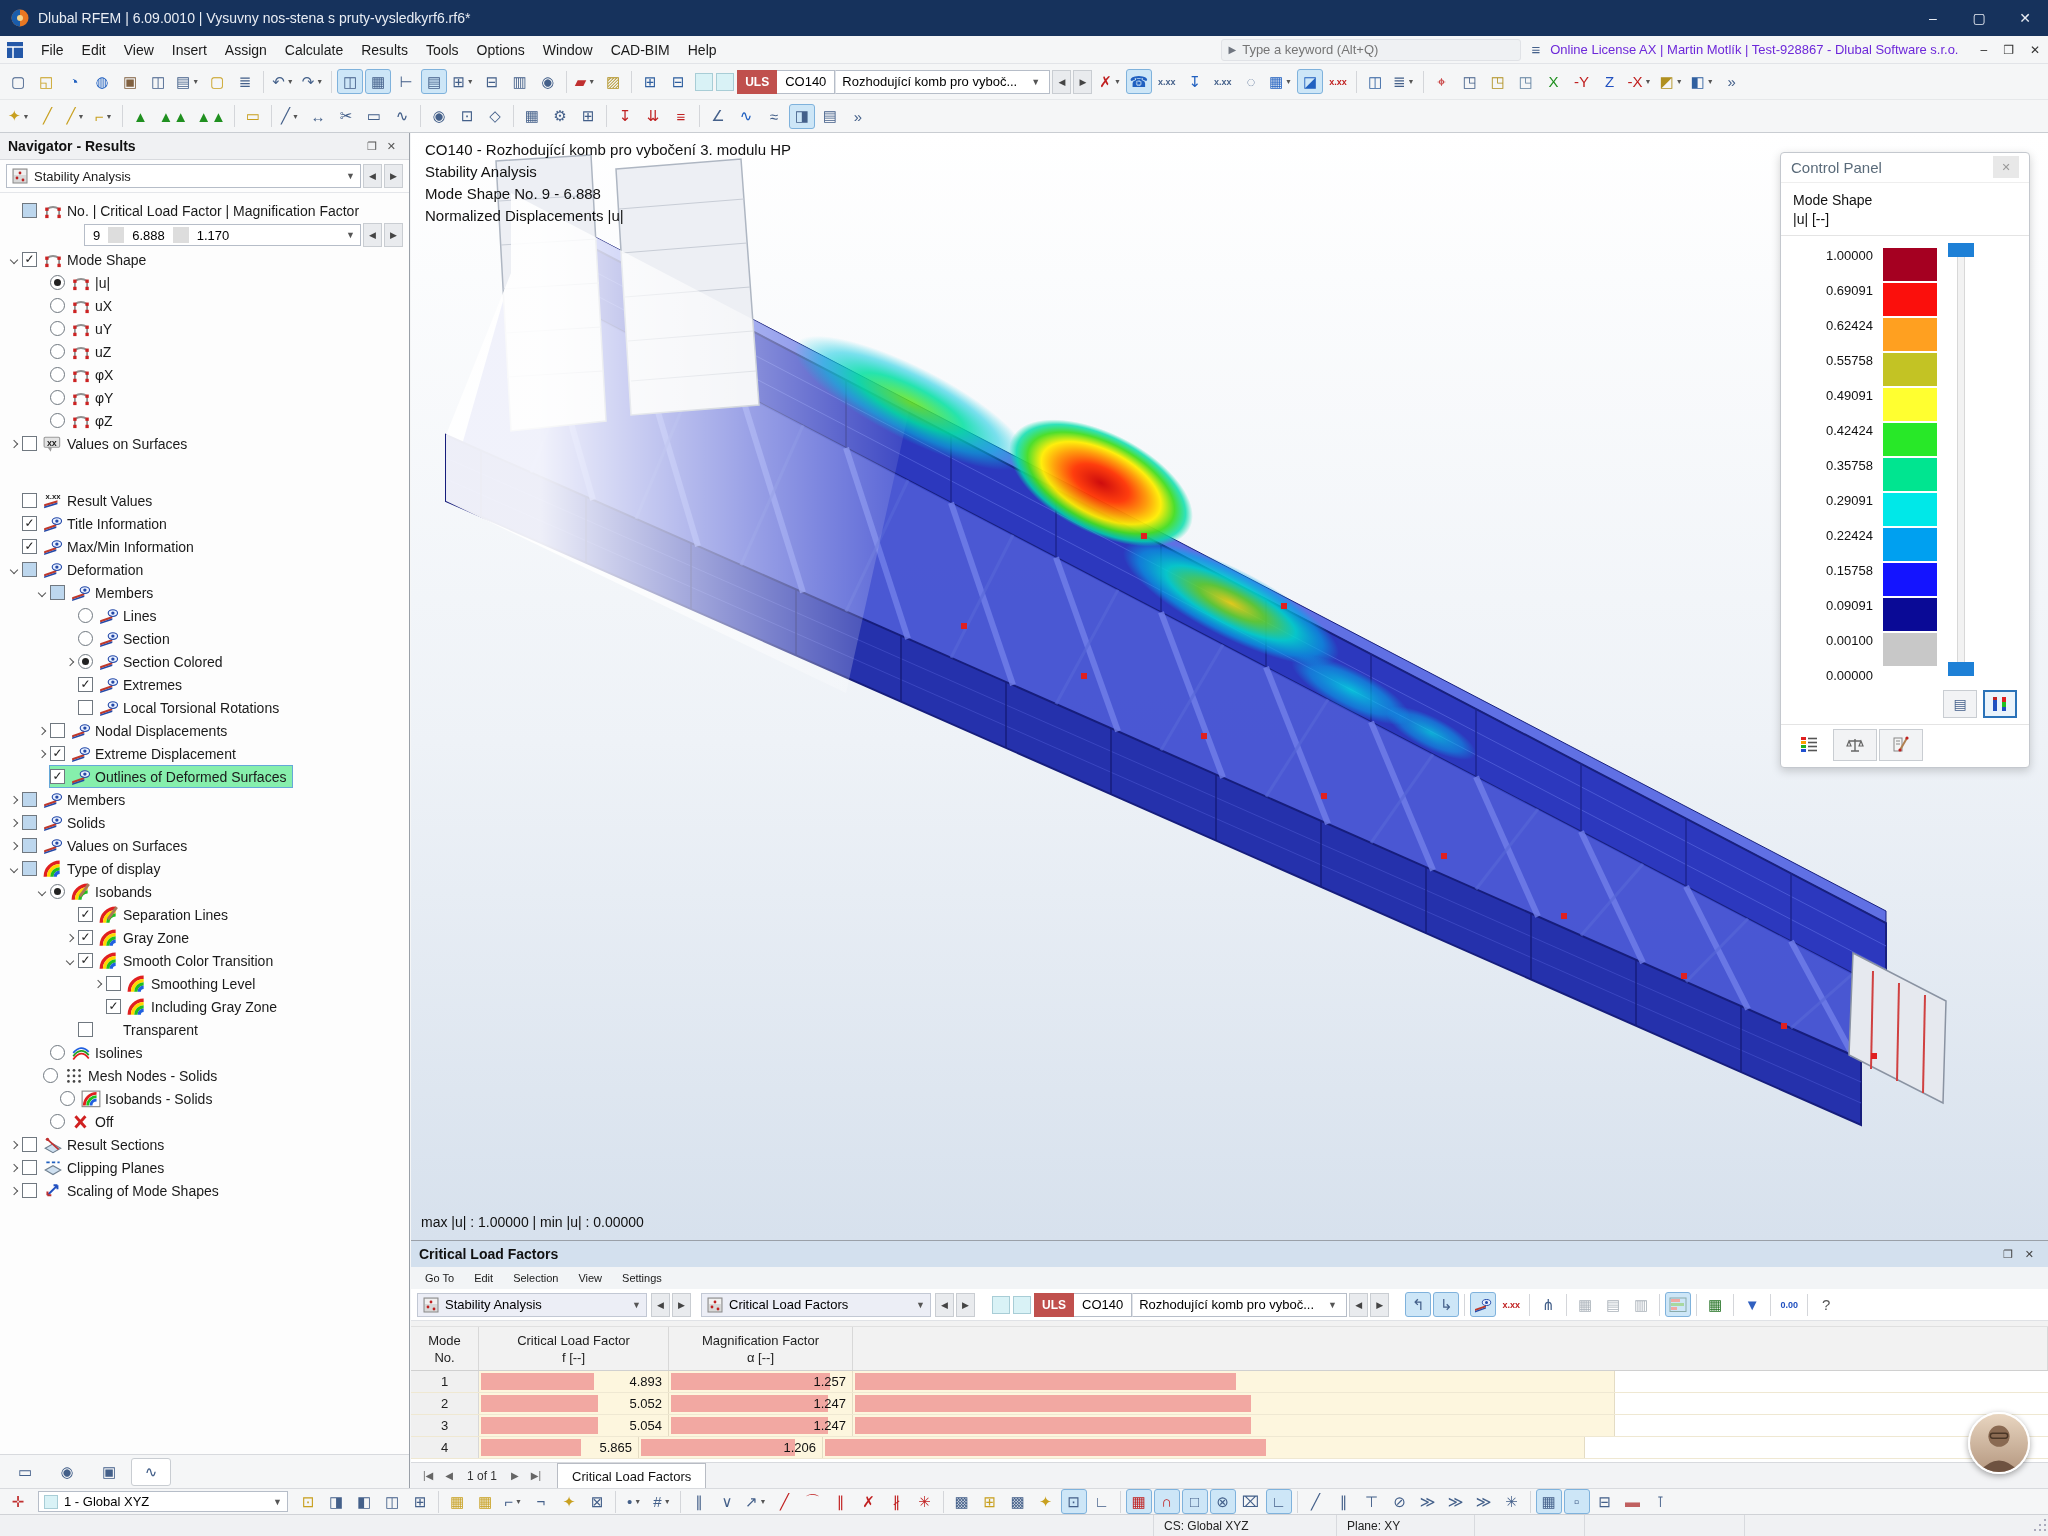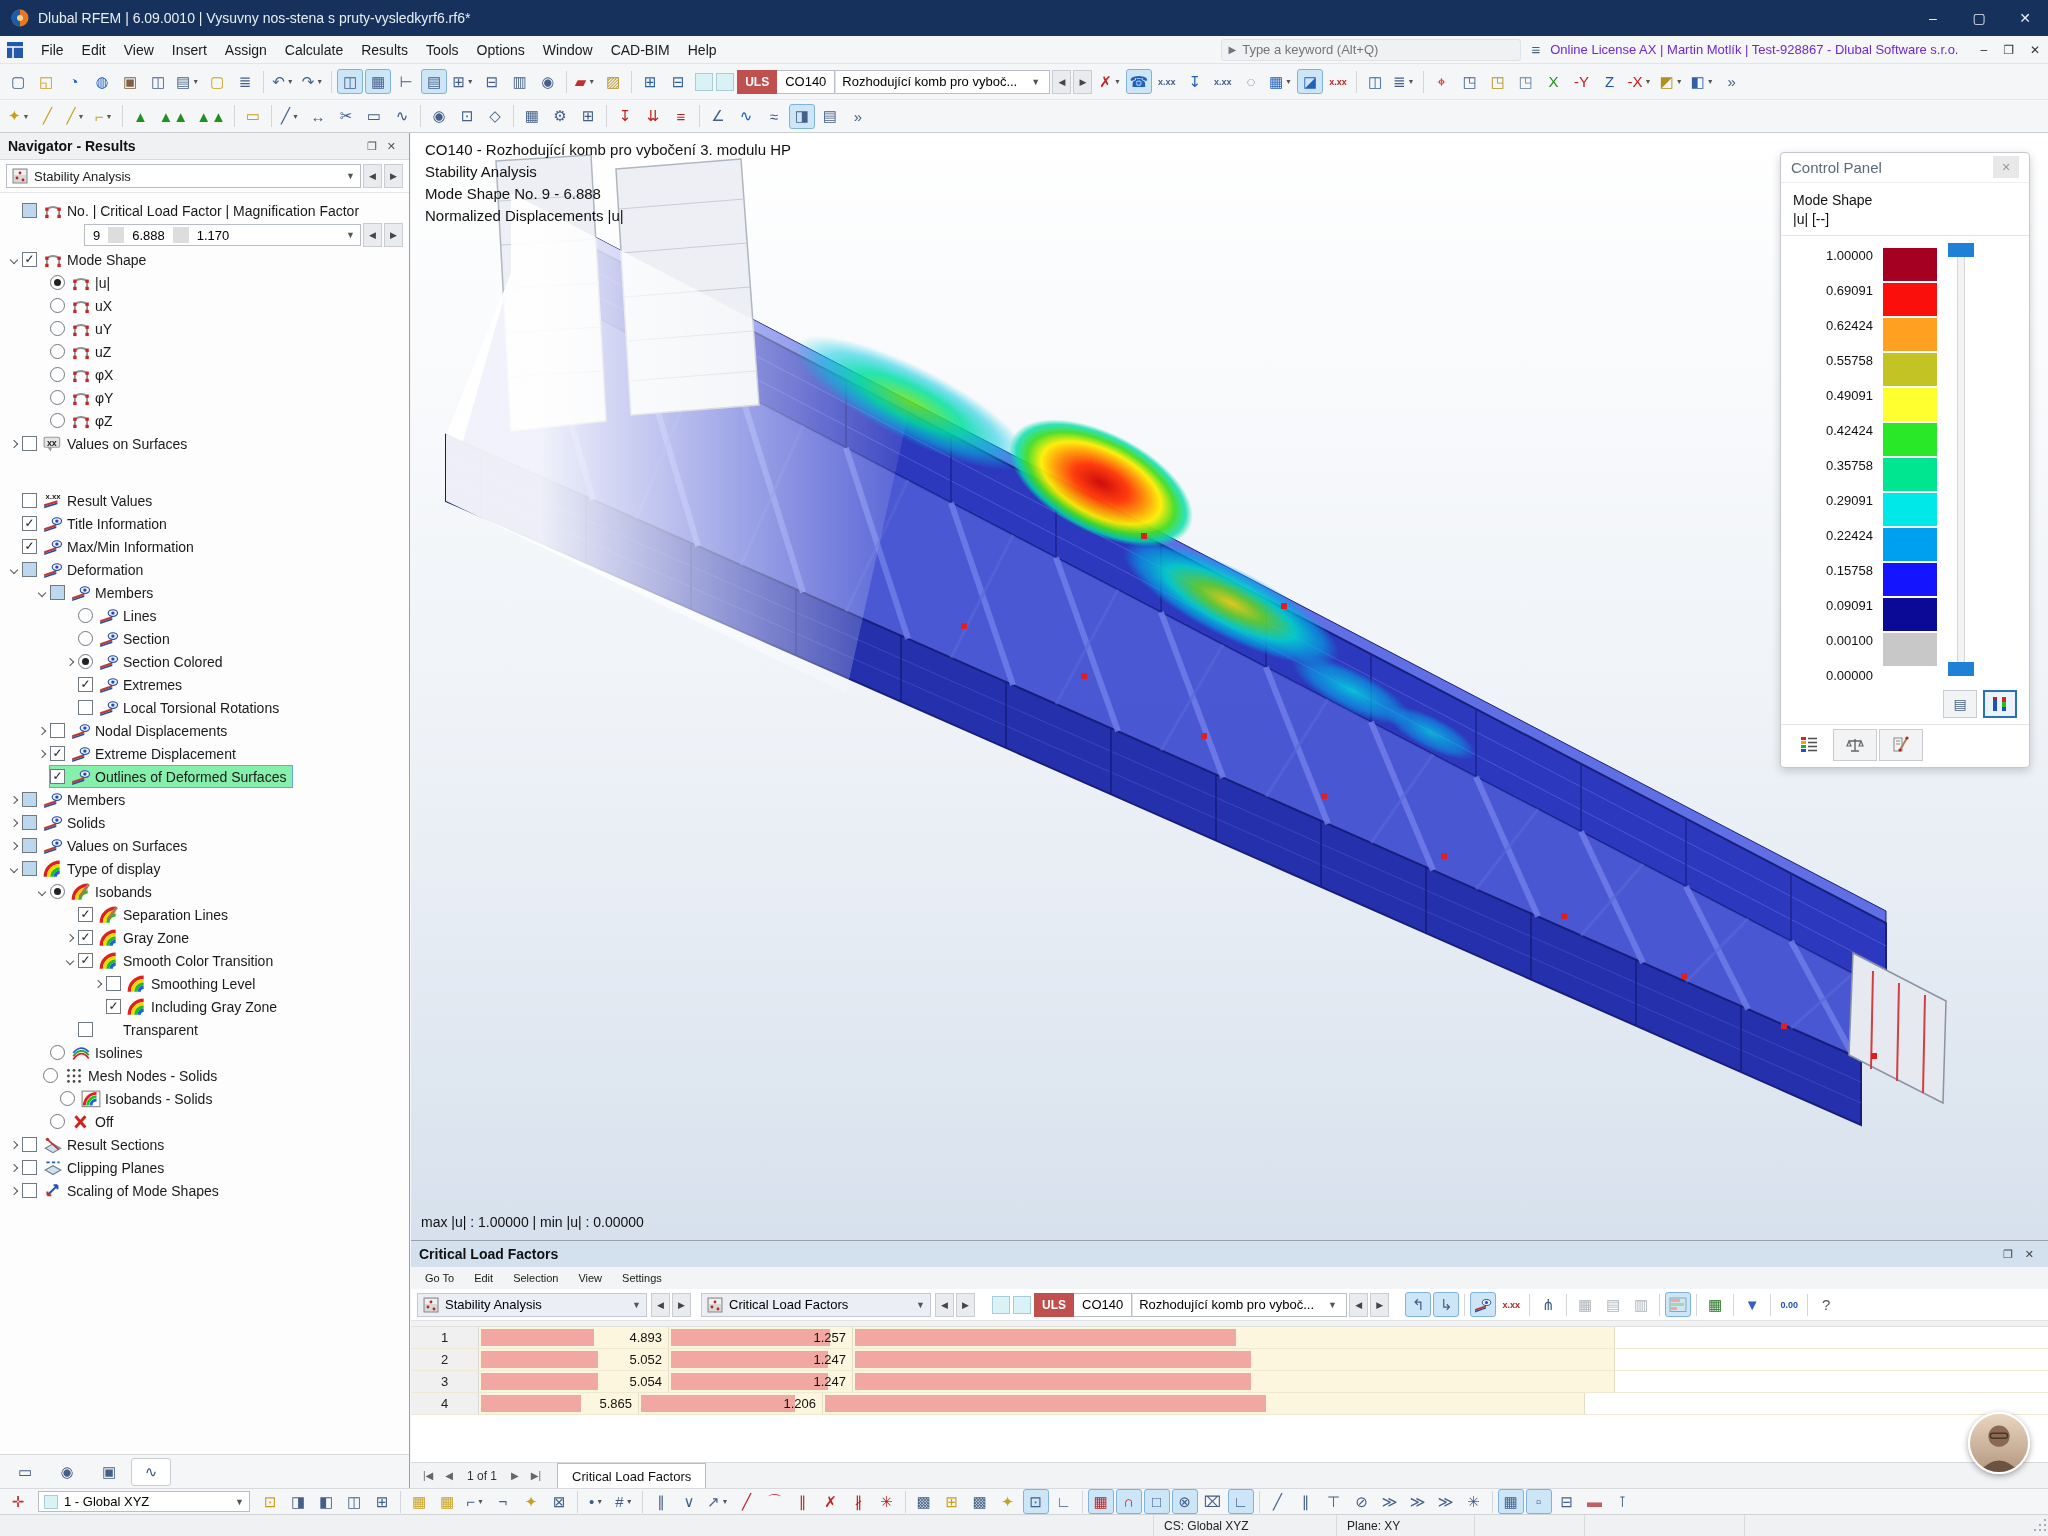--- a/index.html
+++ b/index.html
@@ -124,21 +124,21 @@
   .td .bar { position:absolute; left:2px; top:2px; bottom:2px; background:#F2A8A2; }
   .td .val { position:absolute; right:6px; top:0; line-height:21px; font-size:13px; color:#111; }
   .td-fill { flex:1; background:#FFF; }
   #bp-bottom { height:26px; border-top:1px solid #D8DADE; background:#F2F3F5; display:flex; align-items:center; padding-left:6px; }
   .pag-btn { font-size:10px; color:#666; padding:0 6px; }
   .pag-text { font-size:12px; color:#333; padding:0 8px; }
   .bp-tab { height:25px; background:#FFF; border:1px solid #B8BCC4; border-bottom:none; display:flex; align-items:center; padding:0 14px; font-size:13px; color:#111; margin-left:10px; }
 
   
   #bottombar { position:absolute; left:0; top:1488px; width:2048px; height:26px; background:#F5F6F7; border-top:1px solid #D8DADE; display:flex; align-items:center; padding:0 4px; }
-  #cs-combo { width:212px; height:21px; background:#FFF; border:1px solid #B6BDC8; display:flex; align-items:center; font-size:13px; padding:0 5px; margin:0 6px; }
+  #cs-combo { width:250px; height:21px; background:#FFF; border:1px solid #B6BDC8; display:flex; align-items:center; font-size:13px; padding:0 5px; margin:0 6px; }
   #cs-combo .sq { width:14px; height:14px; background:#D9F2F6; border:1px solid #A8CDD6; margin-right:6px; }
   #cs-combo .cv { margin-left:auto; font-size:9px; color:#555; }
   #statusbar { position:absolute; left:0; top:1514px; width:2048px; height:22px; background:#F0F1F3; border-top:1px solid #D0D2D6; display:flex; align-items:center; font-size:12px; color:#222; }
   .st-seg { height:100%; display:flex; align-items:center; padding:0 10px; border-right:1px solid #D8DADE; }
   #grip { margin-left:auto; width:14px; height:14px; margin-right:2px;
     background:radial-gradient(circle at 3px 11px,#AAB 1px,transparent 1.5px),radial-gradient(circle at 8px 11px,#AAB 1px,transparent 1.5px),radial-gradient(circle at 8px 6px,#AAB 1px,transparent 1.5px),radial-gradient(circle at 13px 11px,#AAB 1px,transparent 1.5px),radial-gradient(circle at 13px 6px,#AAB 1px,transparent 1.5px),radial-gradient(circle at 13px 1px,#AAB 1px,transparent 1.5px); }
 
   #avatar { position:absolute; left:1968px; top:1412px; width:62px; height:62px; border-radius:50%; overflow:hidden; border:2px solid #FFF; box-shadow:0 2px 6px rgba(0,0,0,.35); z-index:20; }
 </style>
 </head>
@@ -1429,20 +1429,35 @@
             <span class="g sm" style="color: rgb(32, 80, 192);">0.00</span>
           </span>
           <span class="tb-sep"></span>
           <span class="tb-btn">
             <span class="g" style="color: rgb(85, 85, 85);">?</span>
           </span>
         </span>
     </div>
     <div id="clf-table">
         <div class="tstrip"></div>
+        <div class="thead">
+          <div class="th" style="width:68px">
+            <div>Mode</div>
+            <div>No.</div>
+          </div>
+          <div class="th" style="width:190px">
+            <div>Critical Load Factor</div>
+            <div>f [--]</div>
+          </div>
+          <div class="th" style="width:184px">
+            <div>Magnification Factor</div>
+            <div>α [--]</div>
+          </div>
+          <div class="th" style="flex:1"></div>
+        </div>
         <div class="trow2">
           <div class="td-mode">1</div>
           <div class="td" style="width:190px">
             <div class="bar" style="width:60%"></div>
             <span class="val">4.893</span>
           </div>
           <div class="td" style="width:184px">
             <div class="bar" style="width:87%"></div>
             <span class="val">1.257</span>
           </div>

